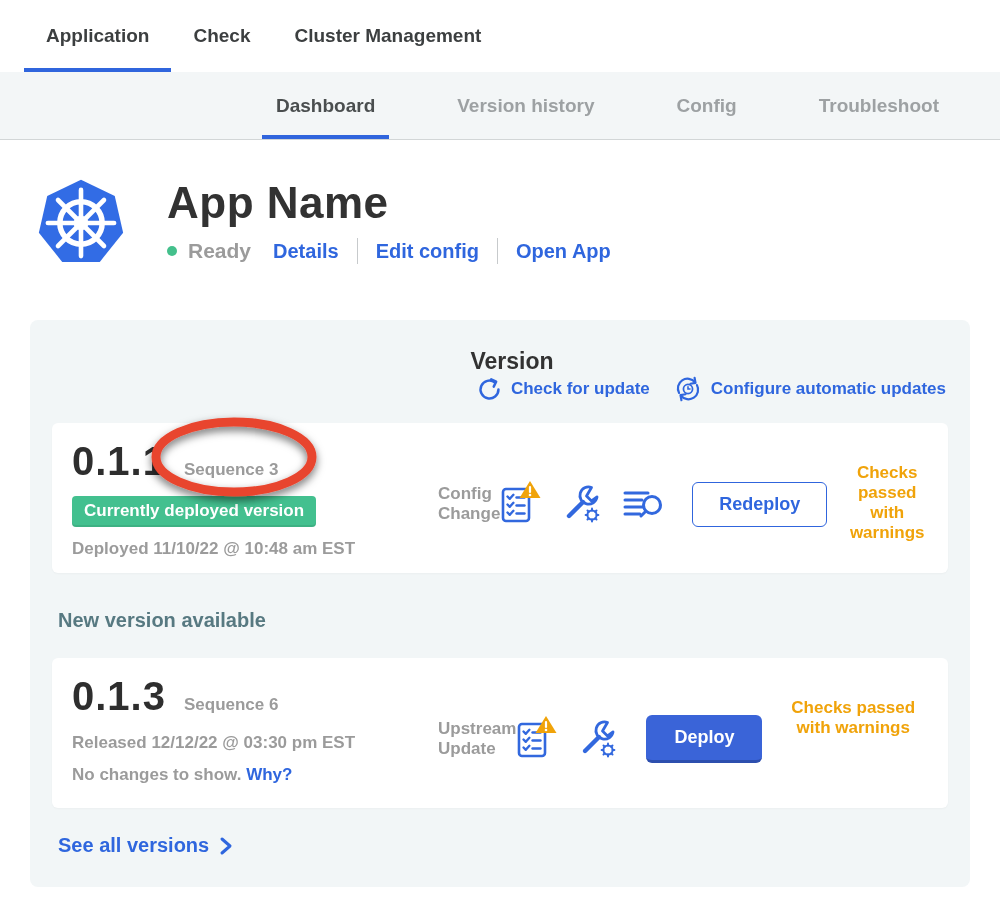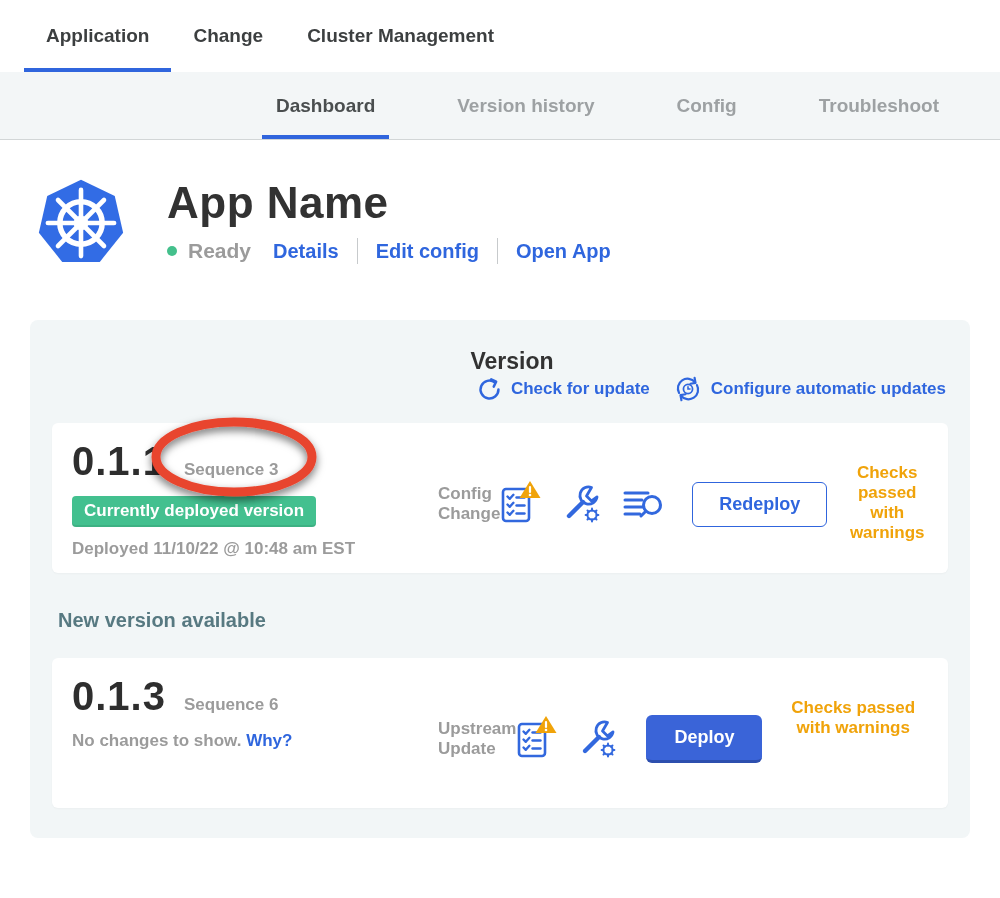--- a/index.html
+++ b/index.html
@@ -70,21 +70,21 @@
 </style>
 </head>
 <body>
 
 <nav class="primary-nav">
   <div class="pnav-tab active">
     <span>Application</span>
     <span class="underline"></span>
   </div>
   <div class="pnav-tab">
-    <span>Change</span>
+    <span>Check</span>
 
   </div>
   <div class="pnav-tab">
     <span>Cluster Management</span>
 
   </div>
 </nav>
 
 <nav class="secondary-nav">
   <div class="snav-tab active">
@@ -232,20 +232,21 @@
   </div>
 
   <div class="new-version-label">New version available</div>
 
   <div class="version-card">
     <div class="card-left">
       <div class="version-row">
         <span class="version-number">0.1.3</span>
         <span class="sequence">Sequence 6</span>
       </div>
+      <div class="meta-line" style="margin-top:14px">Released 12/12/22 @ 03:30 pm EST</div>
       <div class="meta-line">
         <span>No changes to show.</span>
         <span class="why-link">Why?</span>
       </div>
     </div>
     <div class="card-right">
       <div class="card-right-top">
         <span class="type-label">Upstream Update</span>
         <div class="icon-group">
           <svg width="42" height="42" viewBox="0 0 42 42" style="overflow:visible">
@@ -281,14 +282,20 @@
                 <line x1="33.2" y1="27.8" x2="34.5" y2="26.5"></line>
             </g>
           </svg>
         </div>
         <button class="btn btn-solid">Deploy</button>
       </div>
       <div class="checks-line">Checks passed with warnings</div>
     </div>
   </div>
 
+  <div class="see-all">
+    <span>See all versions</span>
+    <svg width="14" height="20" viewBox="0 0 14 20">
+      <path d="M3 3 L11 10 L3 17" fill="none" stroke="#2f66de" stroke-width="3" stroke-linecap="round" stroke-linejoin="round"></path>
+    </svg>
+  </div>
 
 </section>
 
 </body></html>

